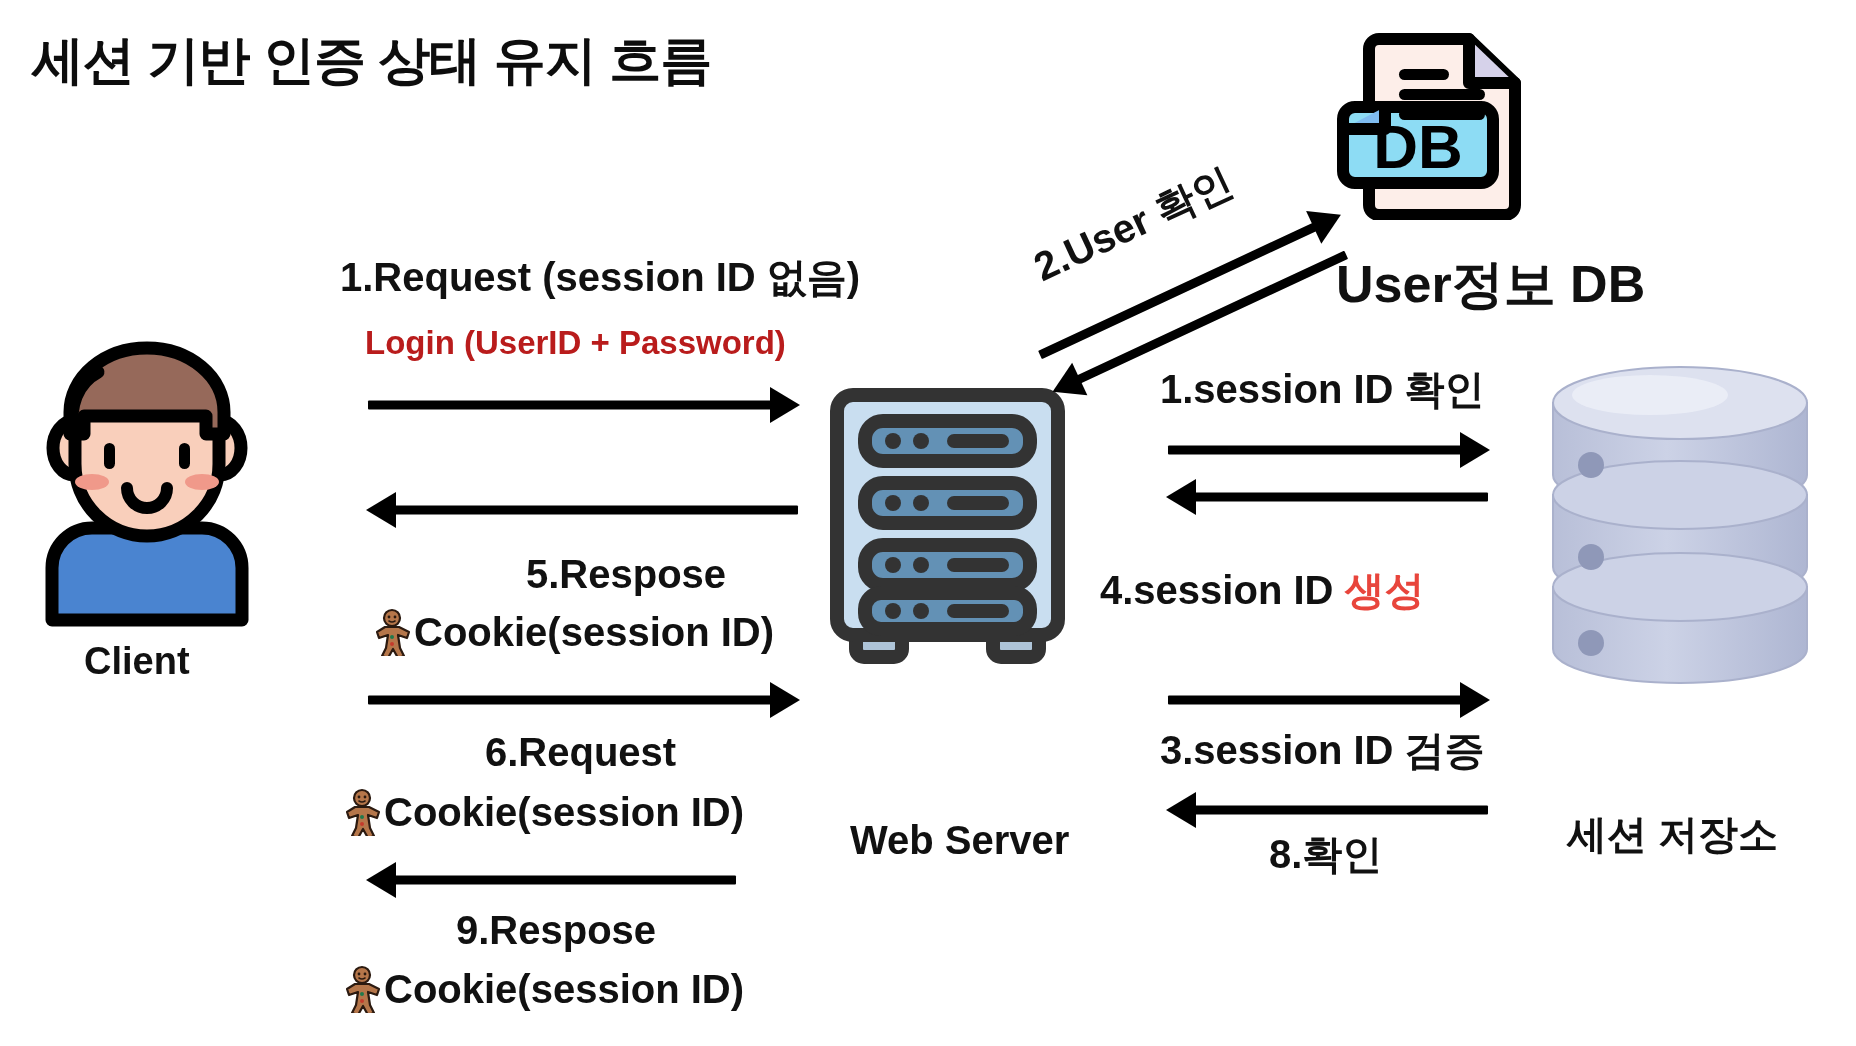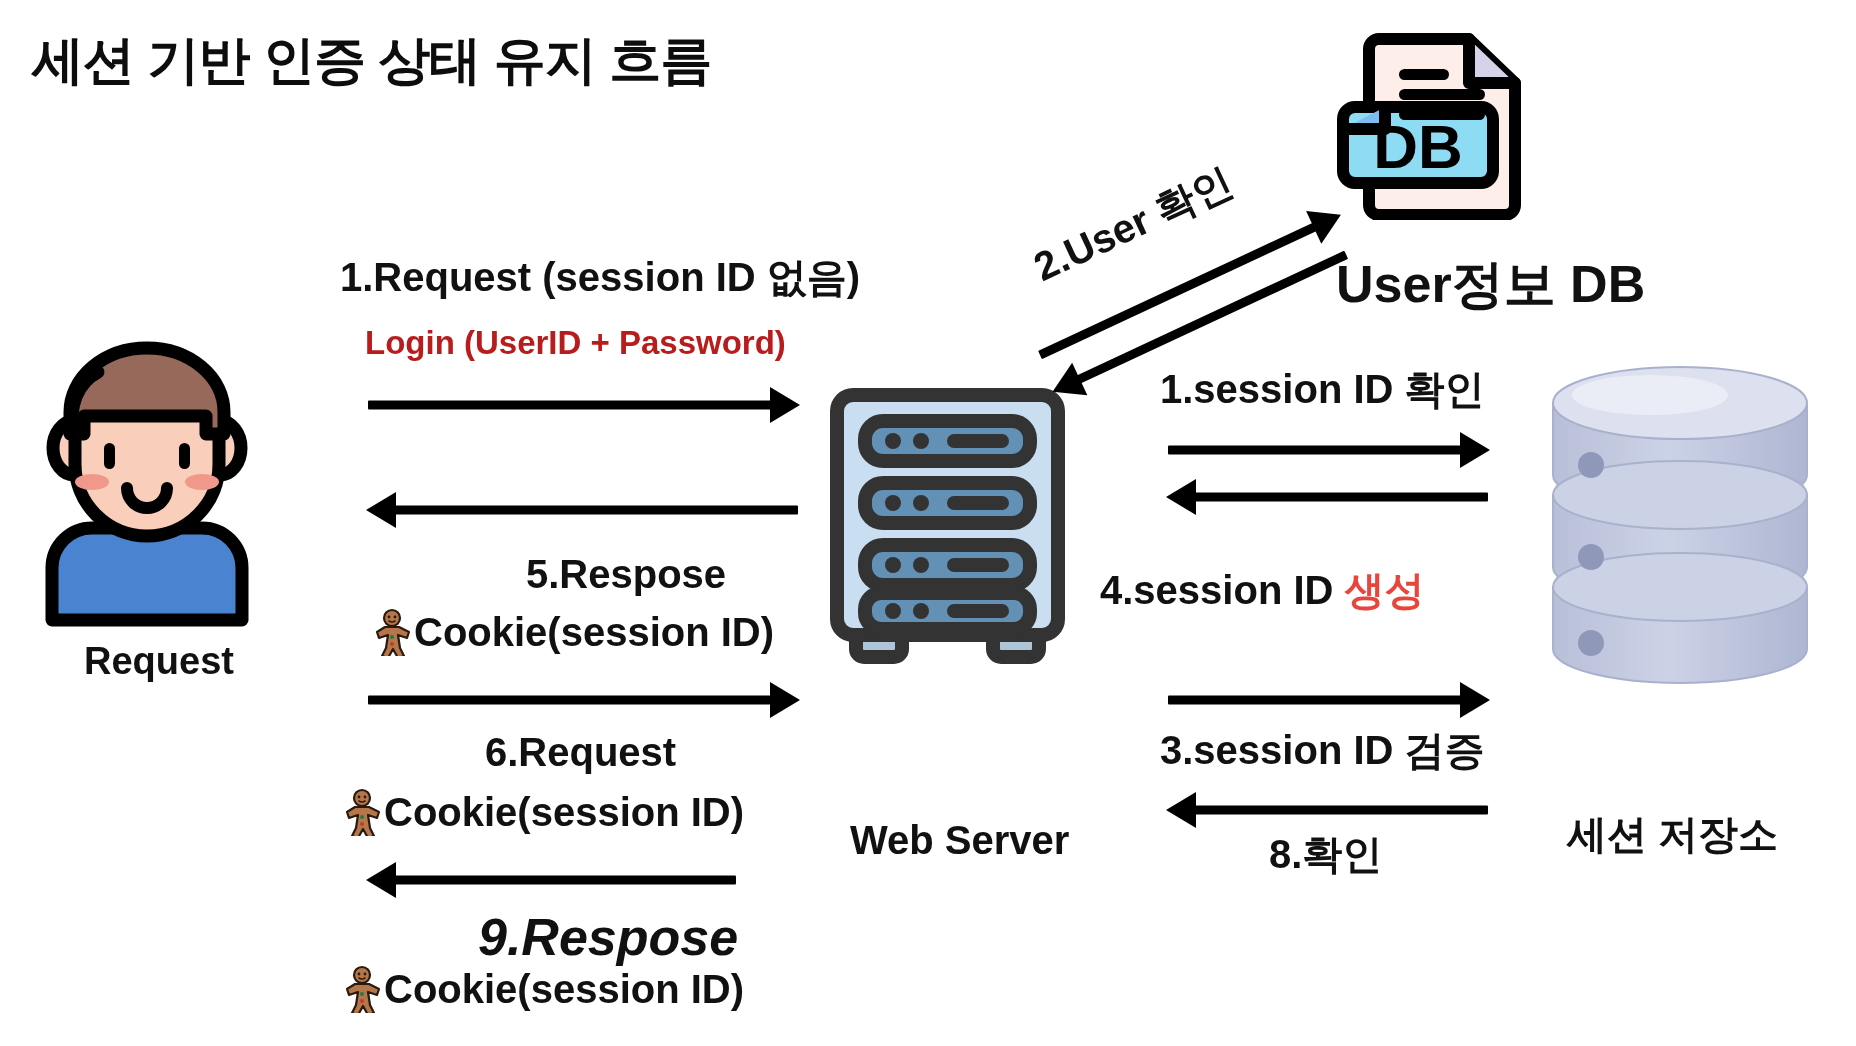--- a/index.html
+++ b/index.html
@@ -64,21 +64,21 @@
 
     <rect x="62" y="113" width="11" height="26" rx="5.5" fill="#000"></rect>
     <rect x="137" y="113" width="11" height="26" rx="5.5" fill="#000"></rect>
 
     <ellipse cx="50" cy="152" rx="17" ry="8" fill="#f0998a"></ellipse>
     <ellipse cx="160" cy="152" rx="17" ry="8" fill="#f0998a"></ellipse>
 
     <path d="M85 158 a20 20 0 0 0 40 0" fill="none" stroke="#000" stroke-width="12" stroke-linecap="round"></path>
   </svg>
 </div>
-<div class="abs lbl" style="left:84px;top:640px;font-size:38px;">Request</div>
+<div class="abs lbl" style="left:84px;top:640px;font-size:38px;">Client</div>
 
 <div class="abs" id="web-server">
   <svg width="245" height="300" viewBox="0 0 245 300">
     <g stroke="#333" stroke-width="14" stroke-linejoin="round" stroke-linecap="round">
 
       <path d="M38 250 v22 M70 250 v22 M175 250 v22 M207 250 v22" stroke-width="13"></path>
       <rect x="31" y="248" width="46" height="26" rx="8" fill="#aec4d8"></rect>
       <rect x="168" y="248" width="46" height="26" rx="8" fill="#aec4d8"></rect>
 
       <rect x="12" y="12" width="221" height="240" rx="16" fill="#c9def0"></rect>
@@ -235,21 +235,21 @@
 <div class="arrow left" style="left:1168px;top:810px;width:320px;">
   <div class="shaft" style="left:27px;width:293px;"></div>
     <div class="head"></div>
 </div>
 <div class="abs lbl" style="left:1245px;top:832px;font-size:40px;margin-left:24px;">8.확인</div>
 
 <div class="arrow left" style="left:368px;top:880px;width:368px;">
   <div class="shaft" style="left:27px;width:341px;"></div>
     <div class="head"></div>
 </div>
-<div class="abs lbl" style="left:478px;top:908px;font-size:52px;font-style:italic;">9.Respose</div>
+<div class="abs lbl" style="left:456px;top:908px;font-size:40px;">9.Respose</div>
 <div class="abs lbl" style="left:340px;top:965px;font-size:40px;">
   <span class="ginger">
     <svg width="44" height="48" viewBox="0 0 44 48">
       <g fill="#b5764a" stroke="#2b1a10" stroke-width="2.2" stroke-linejoin="round">
         <circle cx="22" cy="10" r="8"></circle>
         <path d="M15 19 h14 l10 5 -2 6 -9 -3 2 13 4 8 -6 2 -5 -9 -5 9 -6 -2 4 -8 2 -13 -9 3 -2 -6 z"></path>
       </g>
       <circle cx="19" cy="9" r="1.4" fill="#2b1a10"></circle>
         <circle cx="25" cy="9" r="1.4" fill="#2b1a10"></circle>
       <path d="M19 13 q3 2 6 0" fill="none" stroke="#2b1a10" stroke-width="1.6" stroke-linecap="round"></path>

